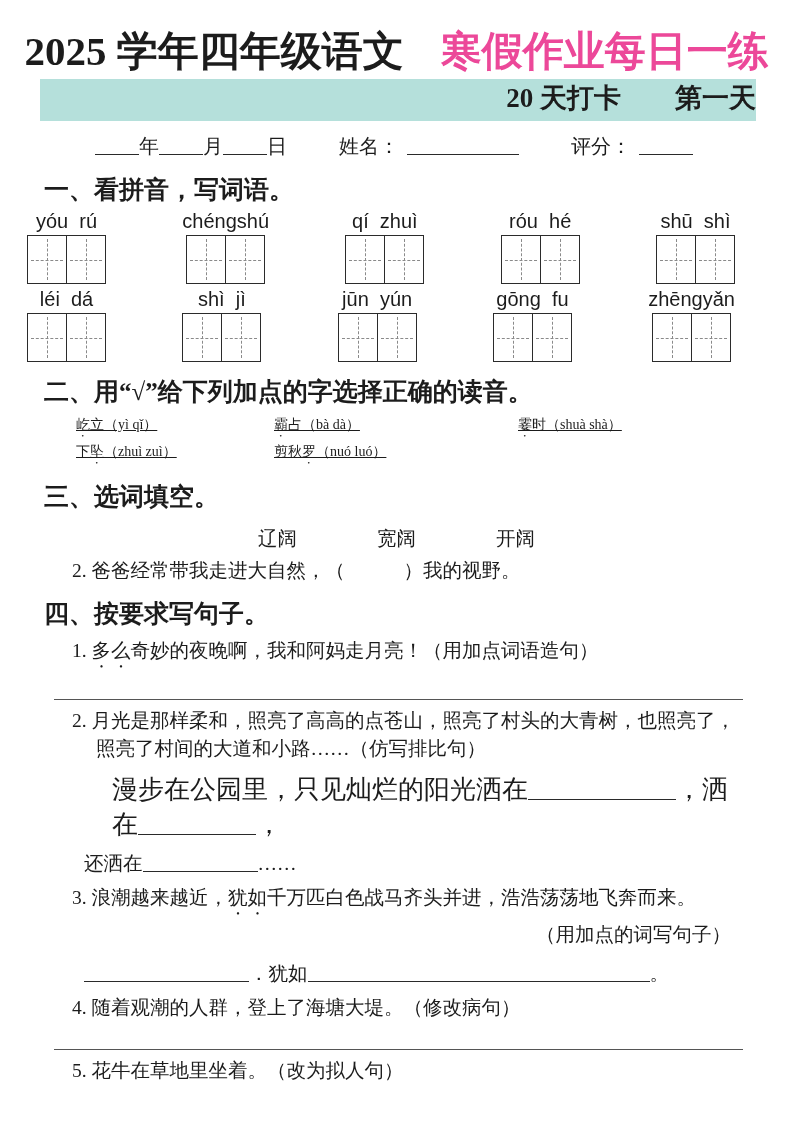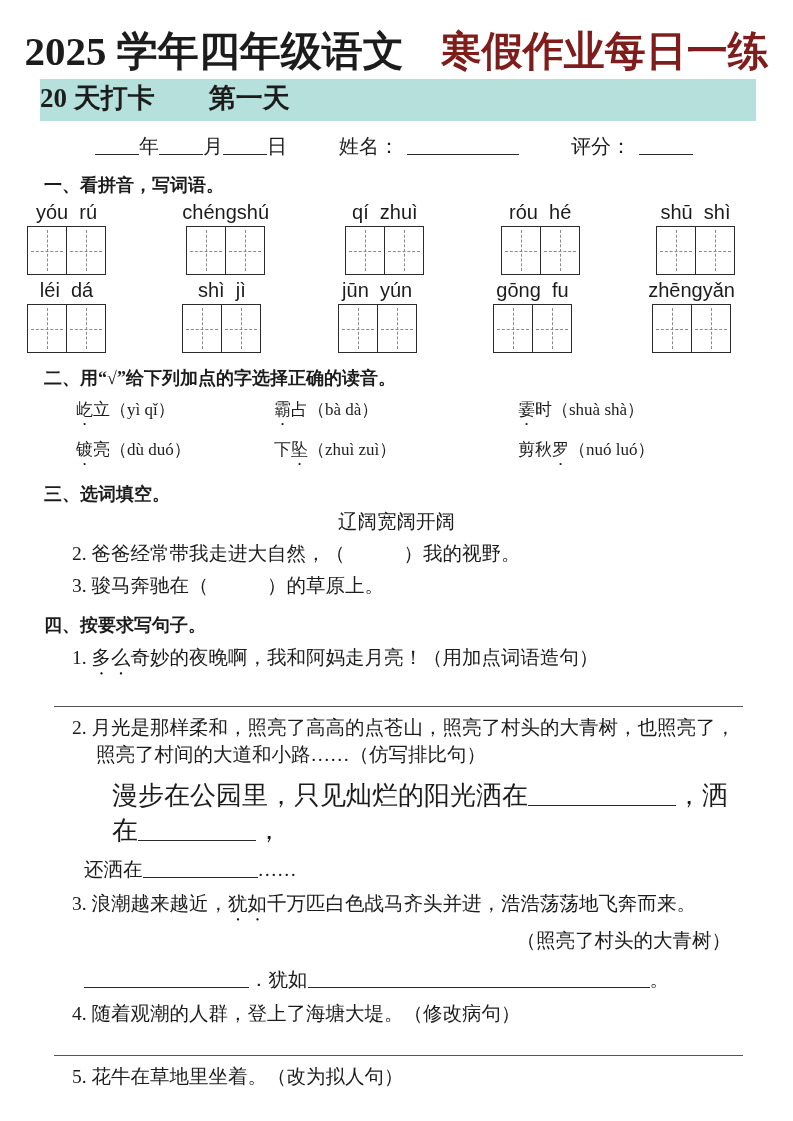--- a/index.html
+++ b/index.html
@@ -14,40 +14,40 @@
 
   
   .title-row {
     padding-top:28px;
     text-align:center;
     font-size:41px;
     font-weight:bold;
     line-height:1.15;
     white-space:nowrap;
   }
-  .title-red { color:#7f1d1d;margin-left:37px; }
+  .title-red { color:#ec4899;margin-left:37px; }
 
   .banner {
     margin:4px 37px 0 40px;
     background:#b5e0db;
-    text-align:left;
+    text-align:right;
     font-size:27px;
     font-weight:bold;
     padding:1px 0 5px;
   }
 
   .date-row { margin:12px 0 0 95px; font-size:20px; }
   .blank { display:inline-block; border-bottom:1.6px solid #2a2a2a; height:1em; vertical-align:-2px; }
   .b-date  { width:44px; }
   .b-name  { width:112px; margin-left:8px; }
   .b-score { width:54px;  margin-left:8px; }
   .gap-lg { display:inline-block; width:52px; }
 
   
-  .sec-heading { margin:13px 0 0 44px; font-size:18px; font-weight:bold; }
+  .sec-heading { margin:13px 0 0 44px; font-size:25px; font-weight:bold; }
 
   
   .pin-row { display:flex; justify-content:space-between; align-items:flex-end; margin:4px 58px 0 27px; }
   .pin-group { display:flex; flex-direction:column; align-items:center; }
   .pinyin {
     font-family:"Liberation Sans", sans-serif;
     font-size:20px;
     white-space:pre;
     margin-bottom:2px;
   }
@@ -61,32 +61,33 @@
   .tian::after {
     content:""; position:absolute; left:3px; right:3px; top:50%;
     border-top:1.4px dashed #8a8a8a;
   }
 
   
   .s2-grid {
     display:grid;
     grid-template-columns:198px 244px 1fr;
     margin:8px 40px 0 76px;
-    row-gap:9px;
-    font-size:17px;
+    row-gap:3px;
+    font-size:14px;
+    text-decoration:underline;
   }
   .dot-under {
     -webkit-text-emphasis:filled dot;
     text-emphasis:filled dot;
     -webkit-text-emphasis-position:under;
     text-emphasis-position:under right;
   }
 
   
-  .word-bank { display:flex; justify-content:center; font-size:19.5px; margin-top:2px; }
+  .word-bank { display:flex; justify-content:center; gap:80px; font-size:19.5px; margin-top:12px; }
   .s3-item { margin:5px 0 0 72px; font-size:19.5px; line-height:1.4; }
 
   
   .q { margin:7px 44px 0 72px; font-size:19.5px; line-height:1.42; }
   .q-hang { padding-left:24px; text-indent:-24px; }
   .ans-line { margin:16px 50px 6px 54px; border-bottom:1.9px solid #555; height:11px; }
   .q2-fill  { margin:9px 44px 0 112px; font-size:26px; }
   .q2-fill2 { margin:8px 44px 0 84px;  font-size:19.5px; }
   .q3-note  { text-align:right; margin:2px 62px 0 0; font-size:19.5px; }
   .q3-fill  { margin:12px 44px 0 84px; font-size:19.5px; }
@@ -184,53 +185,51 @@
           <div class="tian"></div>
         </div>
     </div>
   </div>
 
   <div class="sec-heading">二、用“√”给下列加点的字选择正确的读音。</div>
   <div class="s2-grid">
     <div><span></span><span class="dot-under">屹</span><span>立（yì  qǐ）</span></div>
     <div><span></span><span class="dot-under">霸</span><span>占（bà  dà）</span></div>
     <div><span></span><span class="dot-under">霎</span><span>时（shuà  shà）</span></div>
-    <div><span></span><span class="dot-under">镀</span><span>亮（dù  duó）</span></div>
     <div><span>下</span><span class="dot-under">坠</span><span>（zhuì  zuì）</span></div>
     <div><span>剪秋</span><span class="dot-under">罗</span><span>（nuó  luó）</span></div>
   </div>
 
   <div class="sec-heading">三、选词填空。</div>
   <div class="word-bank">
     <span>辽阔</span>
     <span>宽阔</span>
     <span>开阔</span>
   </div>
   <div class="s3-item">2. 爸爸经常带我走进大自然，（　　　）我的视野。</div>
-  <div class="s3-item">3. 骏马奔驰在（　　　）的草原上。</div>
 
   <div class="sec-heading">四、按要求写句子。</div>
 
   <div class="q">
     <span>1. </span><span class="dot-under">多么</span><span>奇妙的夜晚啊，我和阿妈走月亮！（用加点词语造句）</span>
   </div>
   <div class="ans-line"></div>
 
   <div class="q q-hang">2. 月光是那样柔和，照亮了高高的点苍山，照亮了村头的大青树，也照亮了，照亮了村间的大道和小路……（仿写排比句）</div>
   <div class="q2-fill">
     <span>漫步在公园里，只见灿烂的阳光洒在</span><span class="blank bl-150"></span><span>，洒在</span><span class="blank bl-118"></span><span>，</span>
   </div>
   <div class="q2-fill2">
     <span>还洒在</span><span class="blank bl-115"></span><span>……</span>
   </div>
 
   <div class="q">
     <span>3. 浪潮越来越近，</span><span class="dot-under">犹如</span><span>千万匹白色战马齐头并进，浩浩荡荡地飞奔而来。</span>
   </div>
-  <div class="q3-note">（照亮了村头的大青树）</div>
+  <div class="q3-note">（用加点的词写句子）</div>
   <div class="q3-fill">
     <span class="blank bl-165"></span><span>．犹如</span><span class="blank bl-340"></span><span>。</span>
   </div>
 
   <div class="q">4. 随着观潮的人群，登上了海塘大堤。（修改病句）</div>
   <div class="ans-line"></div>
 
   <div class="q">5. 花牛在草地里坐着。（改为拟人句）</div>
 
 </div>

